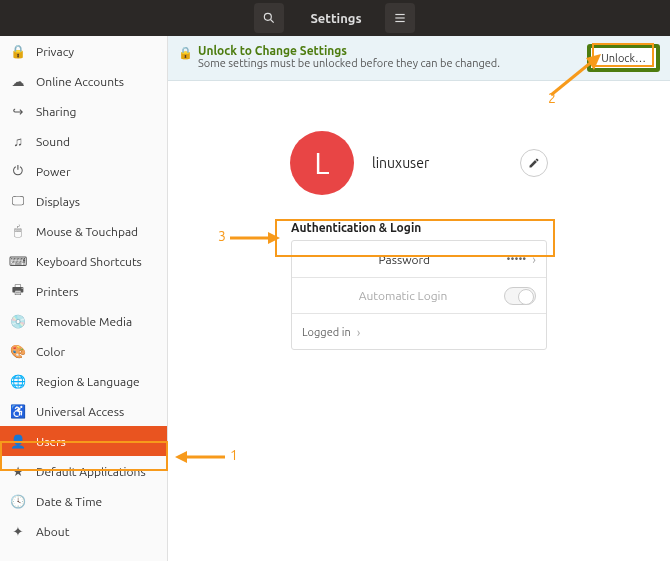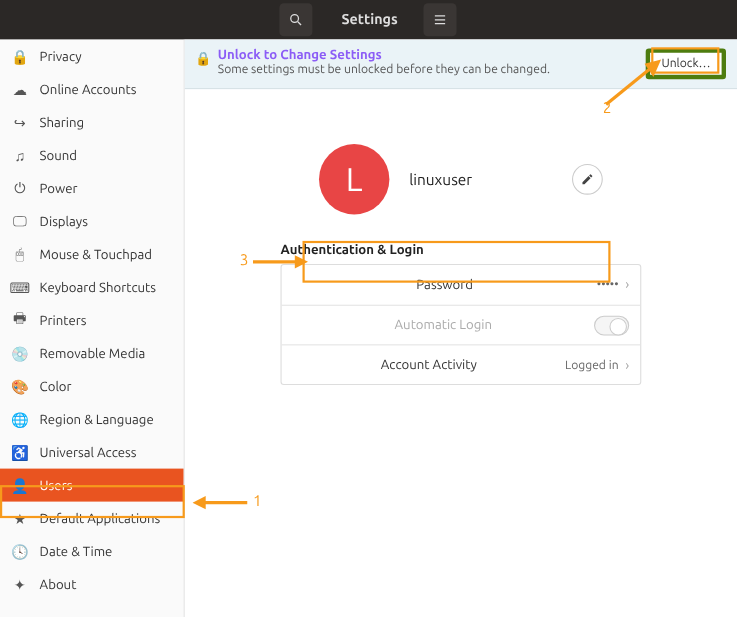--- a/index.html
+++ b/index.html
@@ -19,30 +19,30 @@
 .sidebar { width: 168px; background: #fafafa; border-right: 1px solid #e0e0e0; overflow-y: auto; }
 .side-item { display: flex; align-items: center; height: 30px; padding: 0 10px; gap: 10px; font-size: 12px; color: #333; cursor: pointer; }
 .side-item.selected { background: #e95420; color: #fff; }
 .side-icon { width: 16px; display: flex; justify-content: center; color: #555; font-size: 13px; }
 .side-item.selected .side-icon { color: #fff; }
 
 .content { flex: 1; position: relative; background: #fff; }
 .banner { display: flex; align-items: flex-start; background: #eaf3f7; border-bottom: 1px solid #d7e2e6; padding: 8px 10px; }
 .banner-icon { width: 20px; color: #666; font-size: 12px; padding-top: 2px; }
 .banner-text { flex: 1; }
-.banner-title { font-size: 12px; font-weight: 700; color: #8b5cf6; }
+.banner-title { font-size: 12px; font-weight: 700; color: #4d7c0f; }
 .banner-sub { font-size: 11px; color: #555; }
 .unlock-btn { background: #fff; border: 4px solid #4d7c0f; border-radius: 3px; padding: 4px 10px; font-size: 11px; color: #333; }
 
 .user-header { display: flex; align-items: center; justify-content: center; gap: 18px; margin-top: 50px; }
 .avatar { width: 64px; height: 64px; border-radius: 50%; background: #e84545; color: #fff; display: flex; align-items: center; justify-content: center; font-size: 30px; }
 .username { font-size: 14px; color: #222; width: 130px; }
 .edit-pen { width: 28px; height: 28px; border: 1px solid #ccc; border-radius: 50%; display: flex; align-items: center; justify-content: center; font-size: 12px; color: #444; background: #fff; }
 
-.section { width: 328px; margin: 26px auto 0; }
+.section { width: 256px; margin: 26px auto 0; }
 .section-title { font-size: 12px; font-weight: 700; color: #222; margin-bottom: 6px; }
 .rowbox { border: 1px solid #ddd; border-radius: 3px; }
 .row { display: flex; align-items: center; height: 36px; padding: 0 10px; font-size: 12px; color: #333; text-align: center; }
 .row + .row { border-top: 1px solid #e4e4e4; }
 .row.disabled { color: #aaa; }
 .row-label { flex: 1; }
 .row-val { color: #666; font-size: 11px; margin-right: 6px; }
 .chev { color: #aaa; font-size: 13px; }
 .switch { width: 32px; height: 18px; border: 1px solid #ccc; border-radius: 9px; position: relative; background: #f5f5f5; }
 .switch::after { content: ""; width: 14px; height: 14px; background: #fff; border: 1px solid #ccc; border-radius: 50%; position: absolute; top: 1px; right: 1px; }
@@ -187,21 +187,20 @@
         <div class="row">
           <span class="row-label">Password</span>
           <span class="row-val">•••••</span>
           <span class="chev">›</span>
         </div>
         <div class="row disabled">
           <span class="row-label">Automatic Login</span>
           <span class="switch"></span>
         </div>
         <div class="row">
-          <span class="row-label">Account Activity</span>
           <span class="row-val">Logged in</span>
           <span class="chev">›</span>
         </div>
       </div>
     </div>
 
   </div>
 </div>
 
 <div class="ann-box-side"></div>

